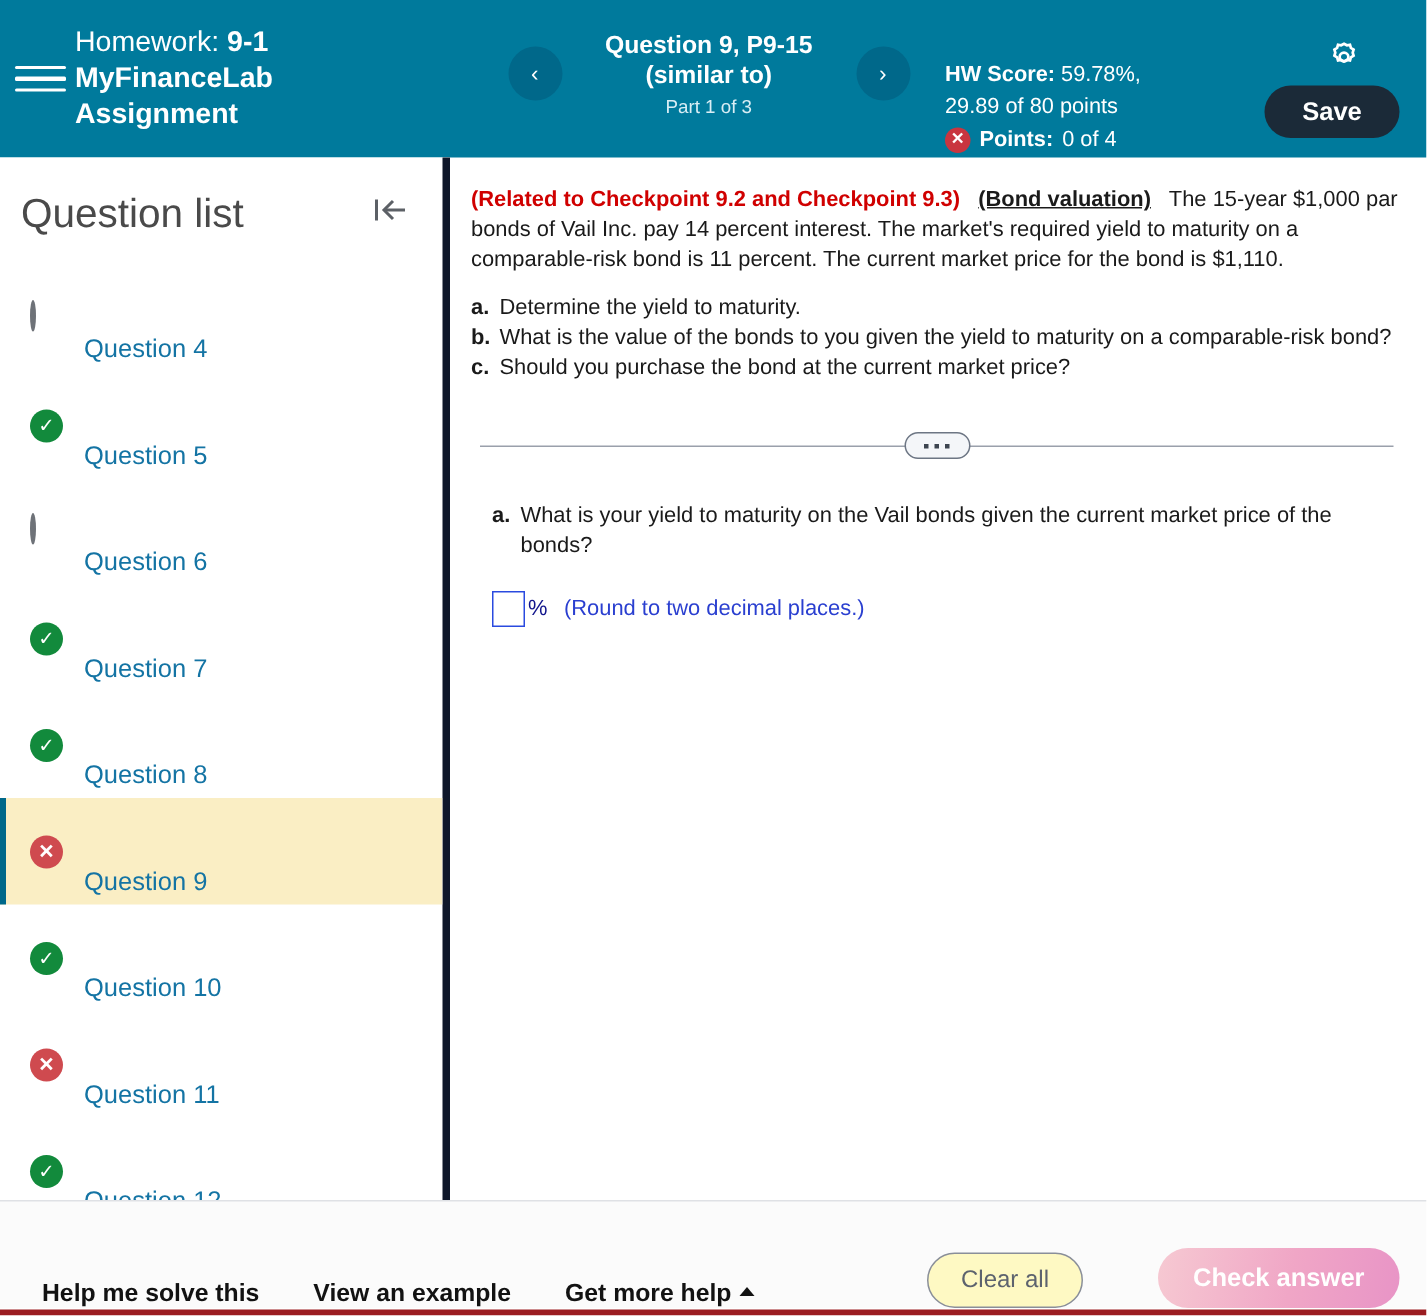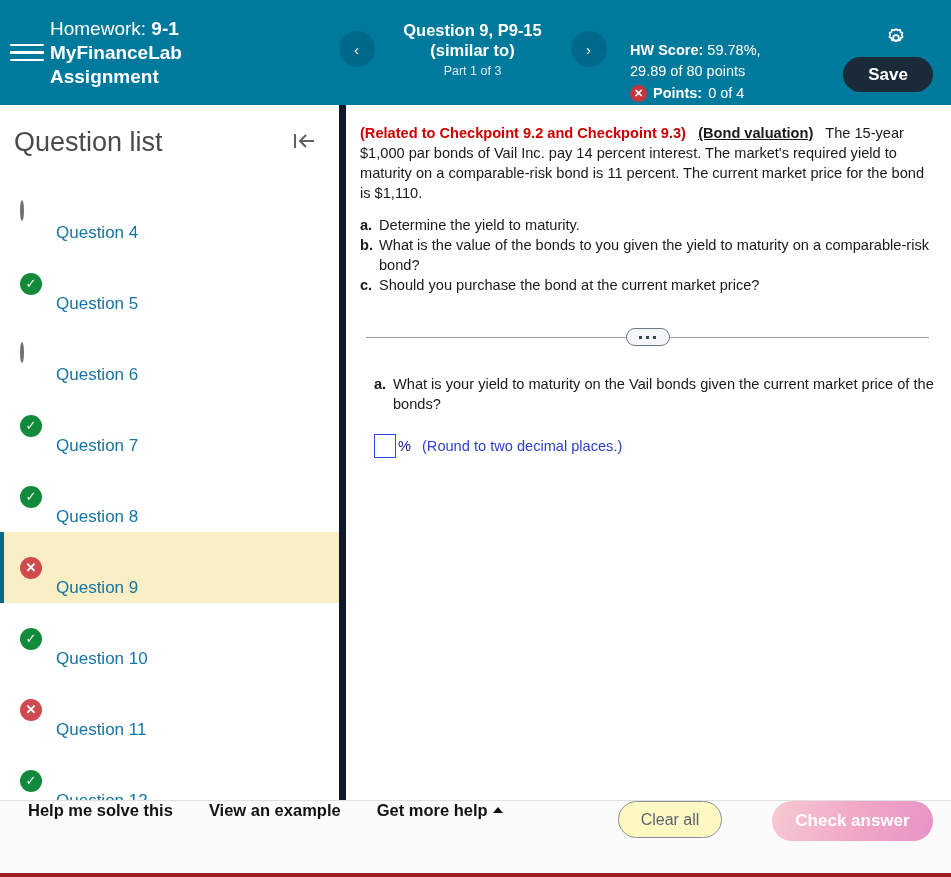--- a/index.html
+++ b/index.html
@@ -126,23 +126,23 @@
   }
 
   
   .body-wrap {
     display: flex;
     height: 695px;
   }
 
   
   .sidebar {
-    width: 346px;
+    width: 300px;
     background: #ffffff;
-    border-right: 7px solid #0f172a;
+    border-right: 5px solid #0f172a;
     position: relative;
     overflow: hidden;
   }
   .sidebar-head {
     display: flex;
     align-items: center;
     justify-content: space-between;
     padding: 22px 22px 0 14px;
   }
   .sidebar-head h2 {
@@ -290,21 +290,21 @@
 
   
   .footer {
     position: absolute;
     left: 0; right: 0;
     top: 800px;
     height: 72px;
     background: #fbfbfb;
     border-top: 1px solid #dfe1e5;
     display: flex;
-    align-items: flex-start;
+    align-items: flex-end;
     padding: 0 18px 0 28px;
   }
   .foot-link {
     font-size: 16.5px;
     font-weight: bold;
     color: #121212;
     margin-right: 36px;
     cursor: pointer;
     white-space: nowrap;
   }

